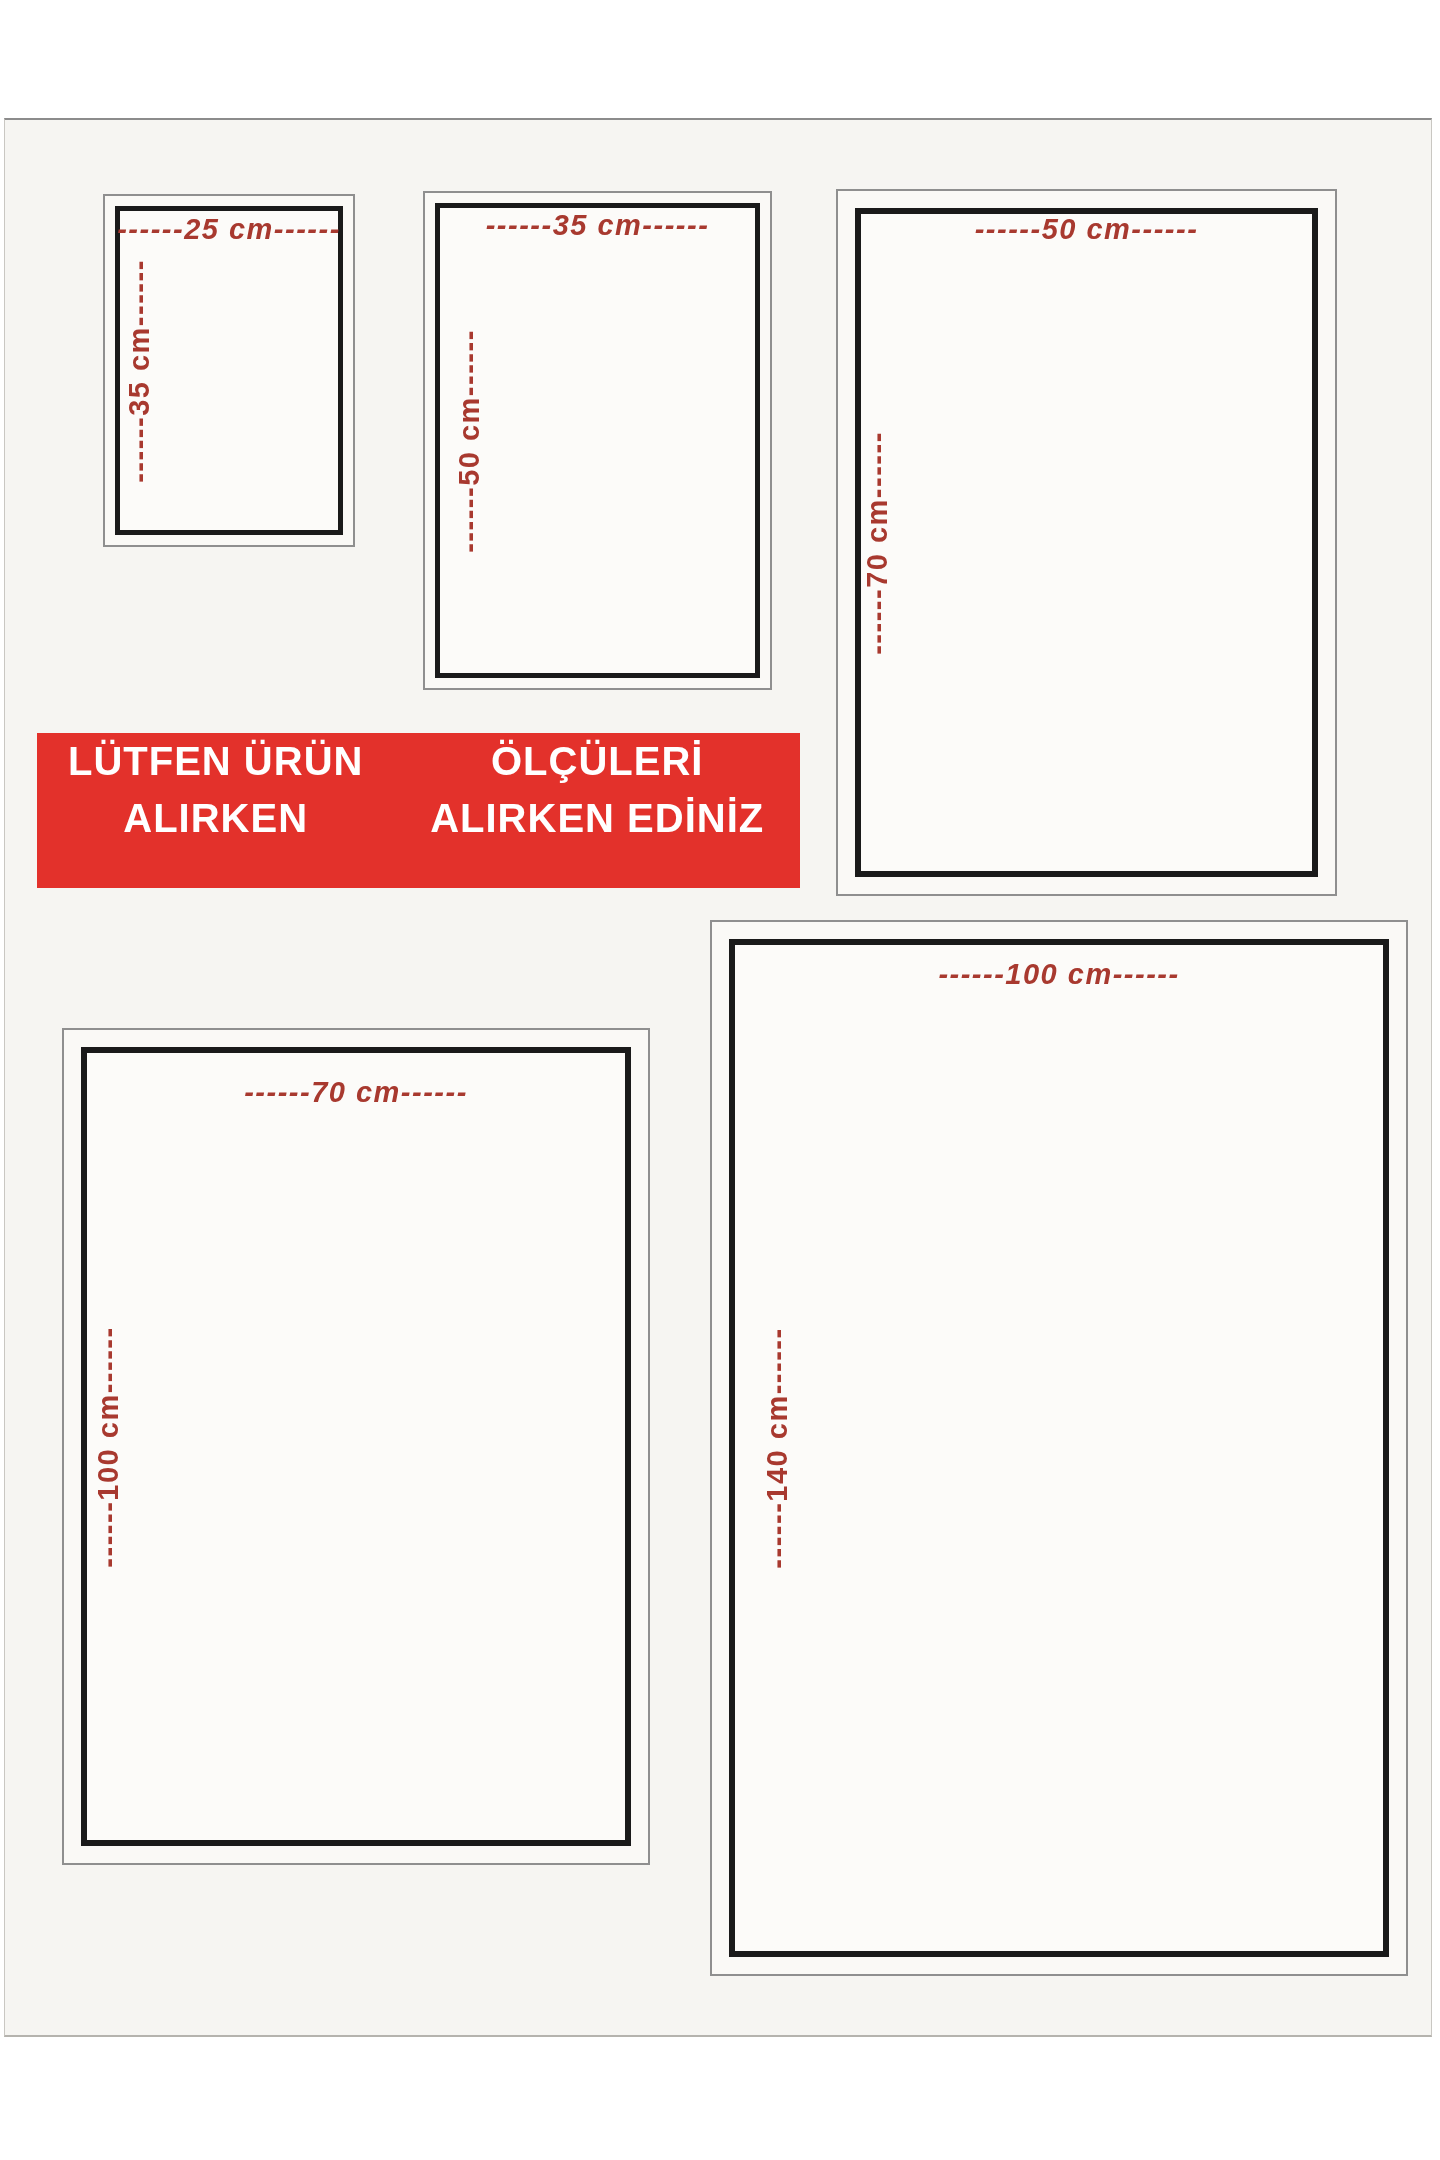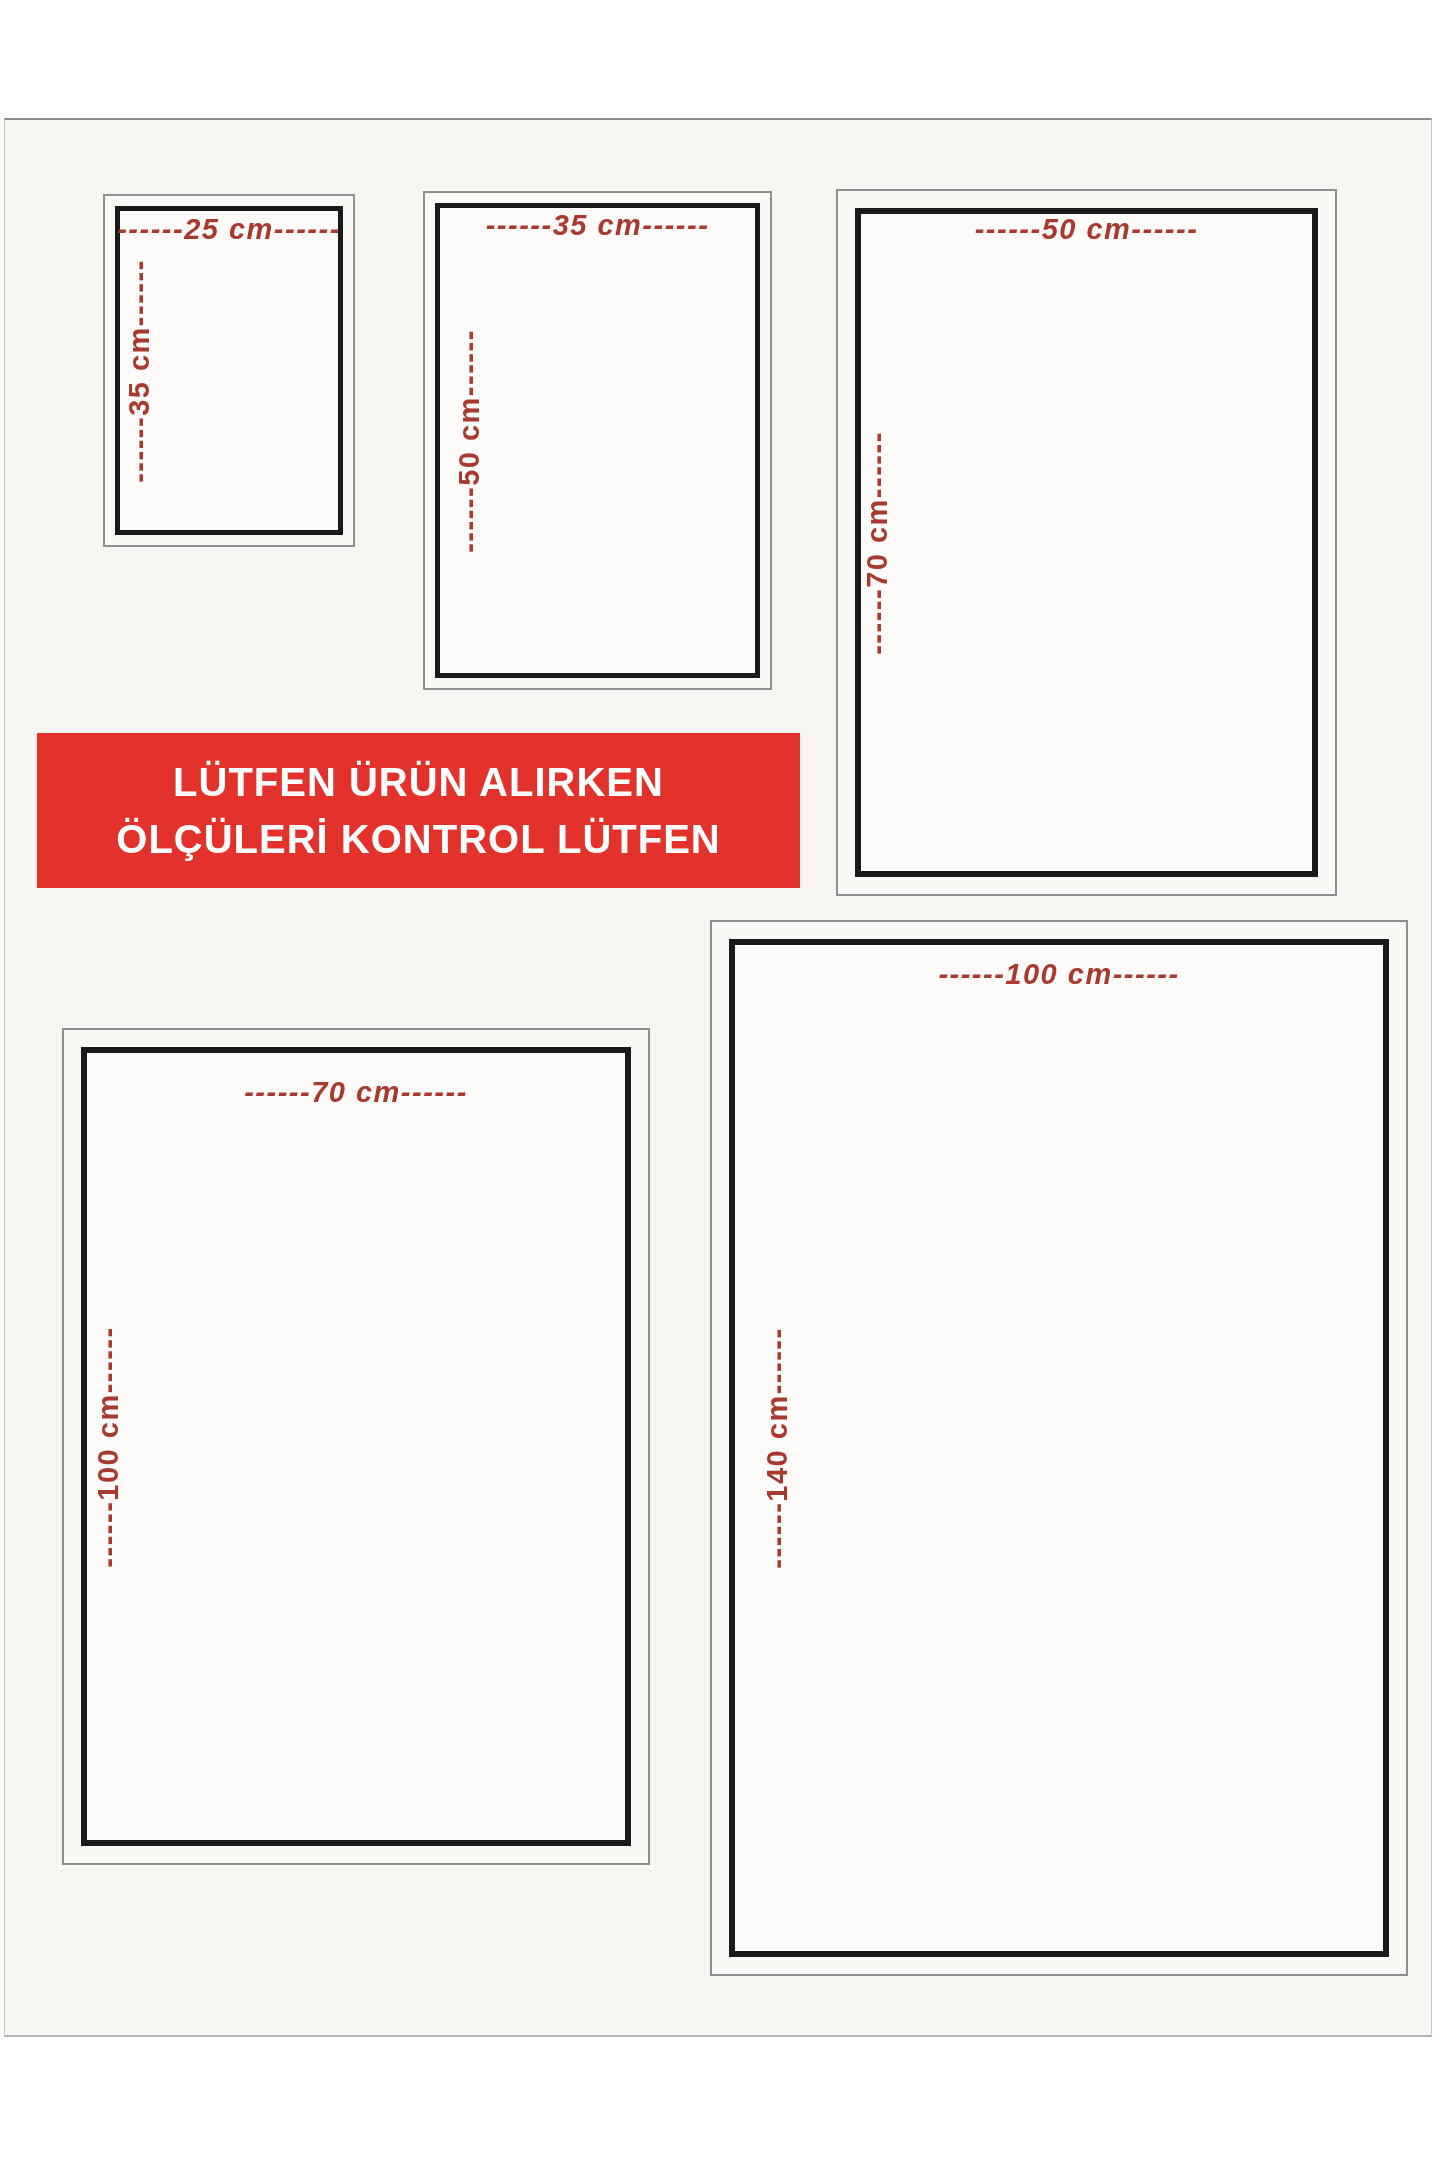--- a/index.html
+++ b/index.html
@@ -43,21 +43,21 @@
     transform:translate(-50%,-50%) rotate(-90deg);
     color:var(--dimension_text,#a8392f);
     font-size:29px;font-weight:700;letter-spacing:1.5px;
     line-height:30px;white-space:nowrap;z-index:2;
   }
   
   .banner{
     position:absolute;left:37px;top:733px;width:763px;height:155px;
     background:var(--banner_bg,#e3312b);
     color:var(--banner_text,#ffffff);
-    display:flex;flex-direction:column;justify-content:center;
+    display:flex;flex-direction:row;justify-content:center;
     text-align:center;
     font-weight:700;font-size:40px;line-height:57px;letter-spacing:1px;
     box-sizing:border-box;
   }
 </style>
 </head>
 <body>
 
 <div class="page"></div>
 
@@ -74,21 +74,21 @@
 </div>
 
 <div class="size-box big" style="left:836px;top:189px;width:501px;height:707px;">
   <div class="frame-inner"></div>
   <div class="h-label" style="top:23px;">------50 cm------</div>
   <div class="v-label" style="left:39px;">------70 cm------</div>
 </div>
 
 <div class="banner">
   <div>LÜTFEN ÜRÜN ALIRKEN</div>
-  <div>ÖLÇÜLERİ KONTROL LÜTFEN</div>
+  <div>ÖLÇÜLERİ ALIRKEN EDİNİZ</div>
 </div>
 
 <div class="size-box big" style="left:62px;top:1028px;width:588px;height:837px;">
   <div class="frame-inner"></div>
   <div class="h-label" style="top:47px;">------70 cm------</div>
   <div class="v-label" style="left:44px;">------100 cm------</div>
 </div>
 
 <div class="size-box big" style="left:710px;top:920px;width:698px;height:1056px;">
   <div class="frame-inner"></div>

